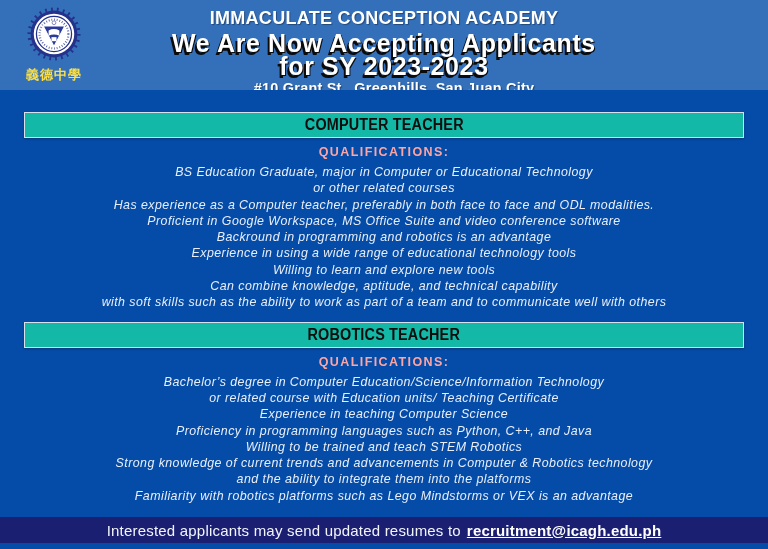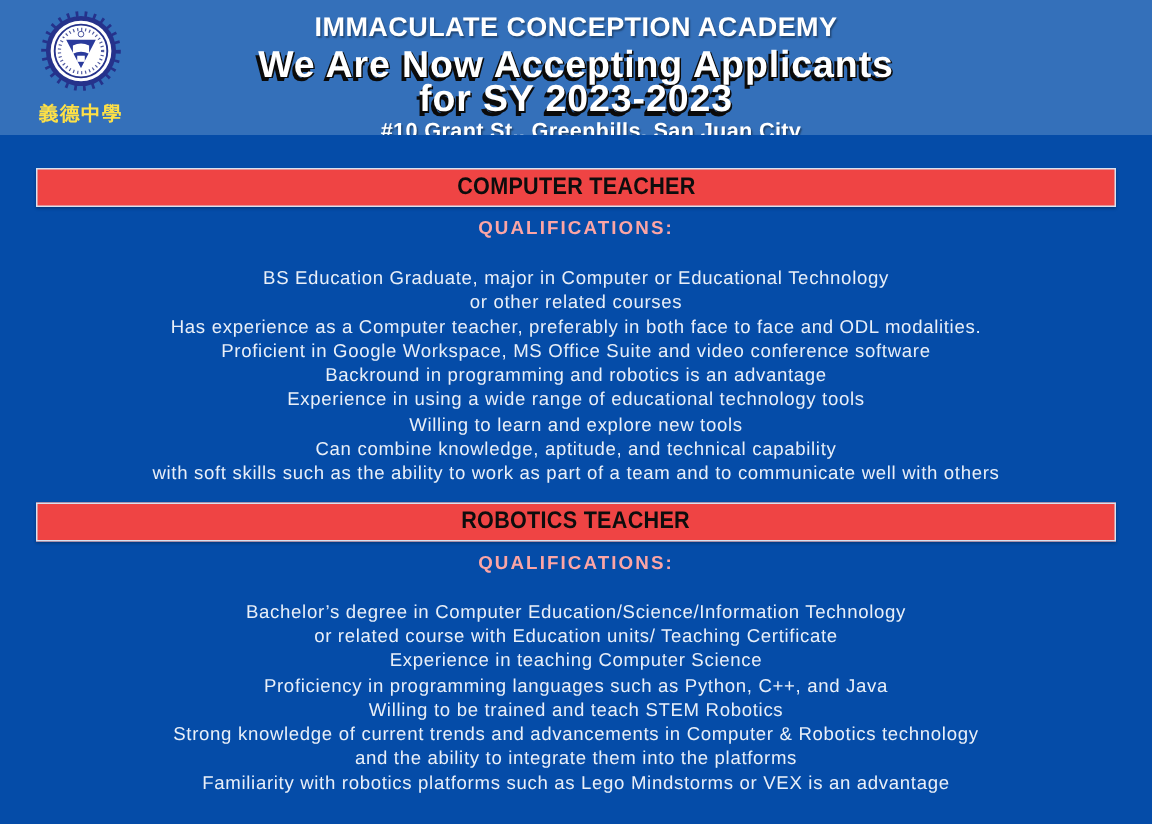--- a/index.html
+++ b/index.html
@@ -31,34 +31,34 @@
   
   .logo { position:absolute; left:20px; top:7px; width:68px; text-align:center; }
   .logo-caption {
     margin-top:1px; font-size:13px; font-weight:bold; color:#fde047;
     letter-spacing:1px; white-space:nowrap;
   }
 
   
   .main { position:relative; height:459px; background:#054CA8; padding-top:22px; }
   .banner {
-    margin:0 24px; height:26px; background:#ef4444;
+    margin:0 24px; height:26px; background:#14b8a6;
     border:1px solid #d9e1ef; box-shadow:0 1px 2px rgba(0,0,0,0.3);
     display:flex; align-items:center; justify-content:center;
   }
   .banner-2 { margin-top:11px; }
   .banner span {
     display:inline-block; transform:scaleX(0.9);
     font-weight:bold; font-size:16px; color:#0d0d0d; letter-spacing:0.2px;
   }
   .qual-label {
     margin-top:7px; text-align:center;
     font-size:12.5px; font-weight:bold; letter-spacing:1.4px; color:#fca5a5;
   }
-  .lines { margin-top:18px; }
+  .lines { margin-top:5px;font-style:italic; }
   .line {
     text-align:center; font-size:12.4px; line-height:16.3px;
     color:#E9EFF8; letter-spacing:0.45px;
   }
 
   
   .footer {
     position:absolute; left:0; right:0; bottom:6px; height:26px;
     background:#1B1F72; color:#F2F5FB;
     display:flex; align-items:center; justify-content:center;
@@ -122,14 +122,18 @@
     <div class="line">Bachelor’s degree in Computer Education/Science/Information Technology</div>
     <div class="line">or related course with Education units/ Teaching Certificate</div>
     <div class="line">Experience in teaching Computer Science</div>
     <div class="line">Proficiency in programming languages such as Python, C++, and Java</div>
     <div class="line">Willing to be trained and teach STEM Robotics</div>
     <div class="line">Strong knowledge of current trends and advancements in Computer &amp; Robotics technology</div>
     <div class="line">and the ability to integrate them into the platforms</div>
     <div class="line">Familiarity with robotics platforms such as Lego Mindstorms or VEX is an advantage</div>
   </div>
 
+  <div class="footer">
+    <span>Interested applicants may send updated resumes to</span>
+    <a href="#">recruitment@icagh.edu.ph</a>
+  </div>
 
 </div>
 
 </body></html>

